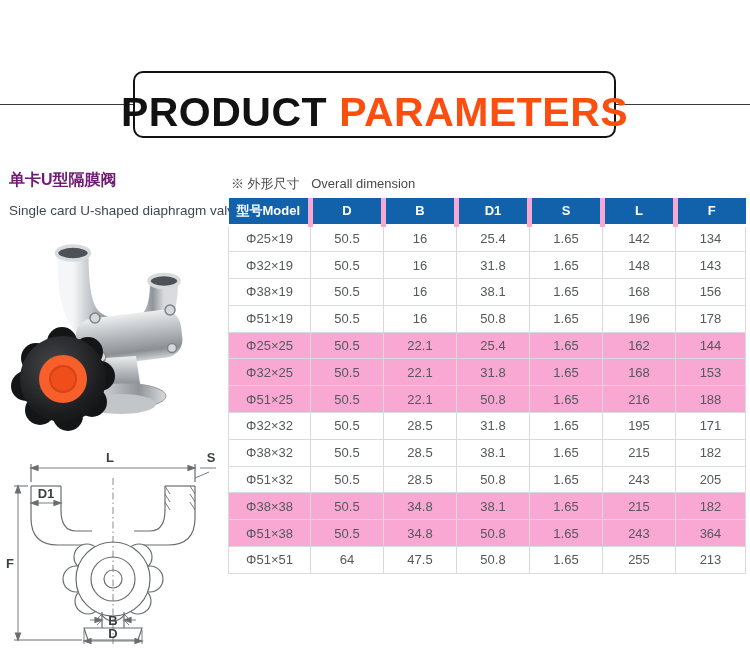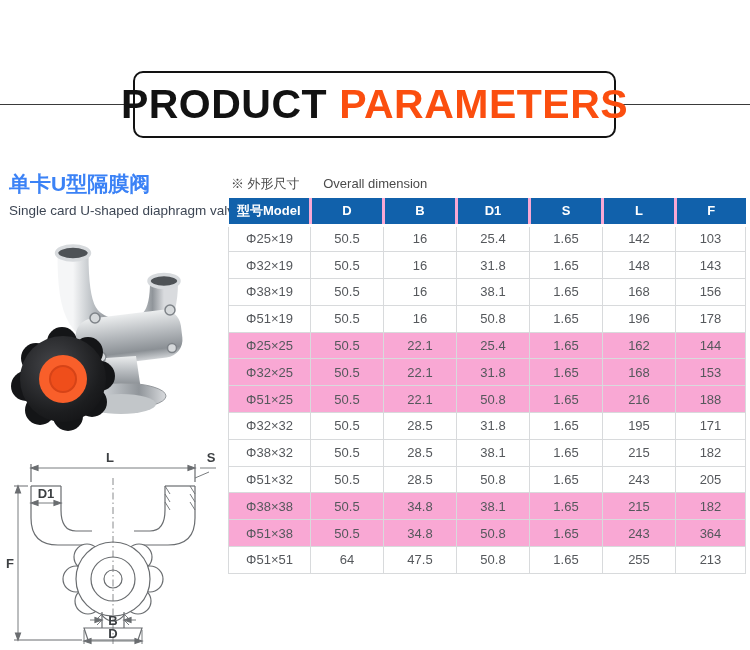--- a/index.html
+++ b/index.html
@@ -5,45 +5,45 @@
   * { margin:0; padding:0; box-sizing:border-box; }
   html,body { background:#fff; }
   body { font-family:"Liberation Sans", sans-serif; }
   .page { position:relative; width:750px; height:650px; background:#fff; overflow:hidden; }
 
   
   .banner-line { position:absolute; left:0; top:104px; width:750px; height:0; border-top:1px solid #3a3a3a; }
   .banner-box {
     position:absolute; left:133px; top:71px; width:483px; height:67px;
     background:#fff; border:2px solid #121212; border-radius:10px;
-    display:flex; align-items:center; justify-content:center;
+    display:flex; align-items:flex-end; justify-content:center;
     font-size:41px; font-weight:bold; letter-spacing:0.5px; white-space:nowrap;
   }
   .banner-box .t1 { color:#121212; }
   .banner-box .t2 { color:#fb4e0f; margin-left:12px; }
 
   
-  .prod-title-cn { position:absolute; left:9px; top:170px; font-size:21px; font-weight:bold; color:#3b82f6; }
+  .prod-title-cn { position:absolute; left:9px; top:170px; font-size:16px; font-weight:bold; color:#701a75; }
   .prod-title-en { position:absolute; left:9px; top:203px; font-size:13.5px; color:#3d4654; }
   .photo-wrap { position:absolute; left:0px; top:226px; width:230px; height:226px; }
   .draw-wrap  { position:absolute; left:4px; top:448px; width:218px; height:200px; }
   .draw-wrap svg text { font-family:"Liberation Sans", sans-serif; font-size:13px; font-weight:bold; fill:#3c3f42; }
 
   
   .dim-label { position:absolute; left:231px; top:175px; font-size:13px; color:#4a4a4a; }
-  .dim-label .en { margin-left:20px; }
+  .dim-label .en { margin-left:8px; }
 
   .table-wrap { position:absolute; left:228px; top:198px; width:518px; }
   table.dim-table { border-collapse:collapse; width:518px; table-layout:fixed; }
   .dim-table col.c-model { width:82px; }
   .dim-table col.c-std   { width:73px; }
   .dim-table col.c-last  { width:70px; }
   .dim-table thead th {
     background:#1161ab; color:#fff; font-size:13px; font-weight:bold;
-    height:27px; border-right:3px solid #f9a8d4; border-bottom:3px solid #fff;
+    height:27px; border-right:5px solid #f9a8d4; border-bottom:3px solid #fff;
     text-align:center; vertical-align:middle;
   }
   .dim-table thead th:last-child { border-right:none; }
   .dim-table tbody td {
     height:26.8px; font-size:13px; color:#55585c; text-align:center; vertical-align:middle;
     border:1px solid #d8dadc; background:#fff;
   }
   .dim-table tbody tr.shaded td { background:#f9a8d4; }
 </style>
 </head>
@@ -207,21 +207,21 @@
           </tr>
       </thead>
       <tbody>
           <tr>
             <td>Φ25×19</td>
             <td>50.5</td>
             <td>16</td>
             <td>25.4</td>
             <td>1.65</td>
             <td>142</td>
-            <td>103</td>
+            <td>134</td>
           </tr>
           <tr>
             <td>Φ32×19</td>
             <td>50.5</td>
             <td>16</td>
             <td>31.8</td>
             <td>1.65</td>
             <td>148</td>
             <td>143</td>
           </tr>

